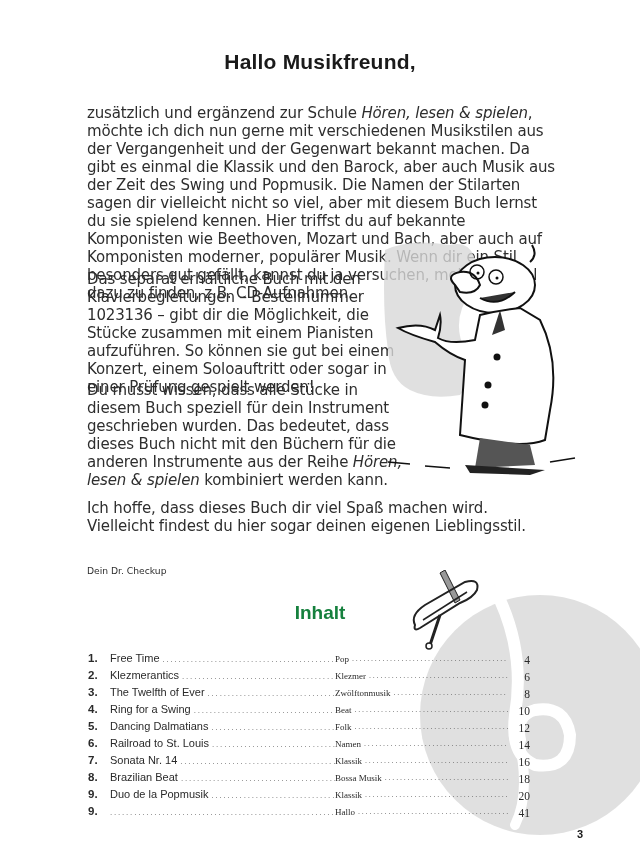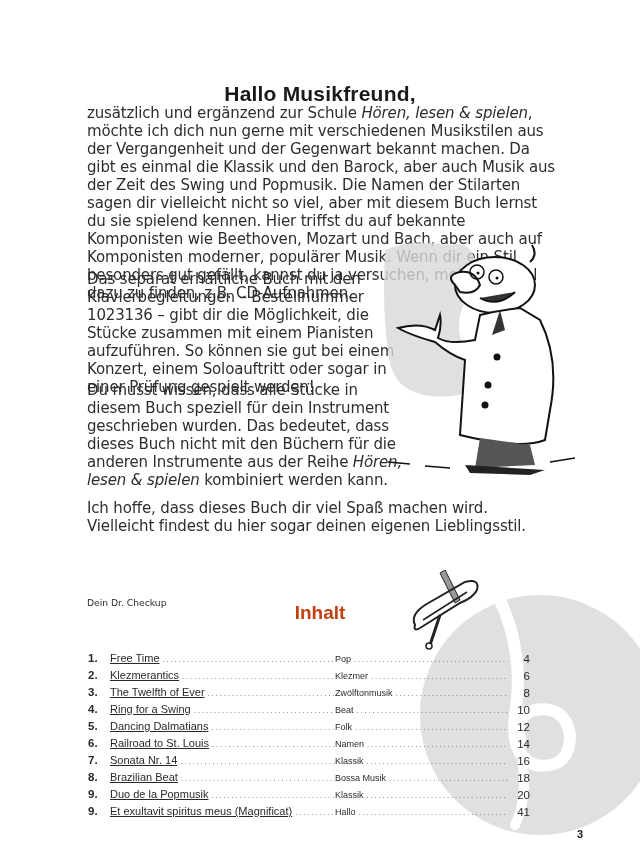--- a/index.html
+++ b/index.html
@@ -1,40 +1,40 @@
 <!DOCTYPE html>
 <html><head>
 <meta charset="utf-8">
 <style>
   html, body { margin: 0; padding: 0; background: #ffffff; }
   body { width: 640px; height: 865px; position: relative; overflow: hidden; font-family: "DejaVu Sans", sans-serif; color: #2a2a2a; }
 
-  .title { position: absolute; top: 50px; left: 0; width: 640px; text-align: center; font-family: "Liberation Sans", sans-serif; font-weight: bold; font-size: 21px; color: #1a1a1a; letter-spacing: 0.2px; margin-top: 32px; }
+  .title { position: absolute; top: 50px; left: 0; width: 640px; text-align: center; font-family: "Liberation Sans", sans-serif; font-weight: bold; font-size: 21px; color: #1a1a1a; letter-spacing: 0.2px; }
 
   .para { position: absolute; left: 87px; font-size: 15px; line-height: 18px; color: #2e2e2e; letter-spacing: -0.15px; }
   .para em { font-style: italic; }
   .p1 { top: 104px; width: 470px; }
   .p2 { top: 270px; width: 320px; }
   .p3 { top: 381px; width: 320px; }
   .p4 { top: 499px; width: 470px; }
-  .sig { position: absolute; top: 565px; left: 87px; font-size: 9.2px; color: #2e2e2e; margin-top: 32px; }
+  .sig { position: absolute; top: 565px; left: 87px; font-size: 9.2px; color: #2e2e2e; }
 
   .illus { position: absolute; left: 380px; top: 230px; width: 200px; height: 270px; }
   .trombone { position: absolute; left: 405px; top: 570px; width: 80px; height: 80px; }
   .watermark { position: absolute; left: 420px; top: 595px; width: 240px; height: 240px; }
 
-  .toc-title { position: absolute; top: 602px; left: 0; width: 640px; text-align: center; font-family: "Liberation Sans", sans-serif; font-weight: bold; font-size: 19px; color: #c2410c; }
+  .toc-title { position: absolute; top: 602px; left: 0; width: 640px; text-align: center; font-family: "Liberation Sans", sans-serif; font-weight: bold; font-size: 19px; color: #15803d; }
 
   .toc { position: absolute; left: 88px; top: 652px; width: 445px; }
   .toc-row { position: relative; height: 17px; font-family: "Liberation Sans", sans-serif; font-size: 11px; color: #2a2a2a; display: flex; align-items: baseline; }
   .toc-left { width: 247px; display: flex; align-items: baseline; overflow: hidden; white-space: nowrap; }
   .toc-num { font-weight: bold; width: 22px; flex: none; font-size: 11.5px; }
-  .toc-name { flex: none; padding-right: 3px; text-decoration: underline; }
+  .toc-name { flex: none; padding-right: 3px; }
   .dots { flex: 1; overflow: hidden; white-space: nowrap; color: #555; font-size: 8px; letter-spacing: 1.8px; }
-  .toc-right { width: 195px; margin-left: 0; display: flex; align-items: center; overflow: hidden; white-space: nowrap; }
+  .toc-right { width: 195px; margin-left: 0; display: flex; align-items: flex-start; overflow: hidden; white-space: nowrap; font-family: Liberation Serif, serif; }
   .toc-style { flex: none; font-size: 9px; padding-right: 3px; }
   .toc-page { flex: none; width: 22px; text-align: right; font-size: 11.5px; }
 
   .pagenum { position: absolute; left: 577px; top: 828px; font-family: "Liberation Sans", sans-serif; font-weight: bold; font-size: 11px; color: #1a1a1a; }
 </style>
 </head>
 <body>
 
 <div class="title">Hallo Musikfreund,</div>
 
@@ -189,21 +189,20 @@
       </div>
       <div class="toc-right">
         <span class="toc-style">Klassik</span>
         <span class="dots">..........................................................................</span>
         <span class="toc-page">20</span>
       </div>
     </div>
     <div class="toc-row">
       <div class="toc-left">
         <span class="toc-num">9.</span>
-        <span class="toc-name">Et exultavit spiritus meus (Magnificat)</span>
         <span class="dots">..........................................................................</span>
       </div>
       <div class="toc-right">
         <span class="toc-style">Hallo</span>
         <span class="dots">..........................................................................</span>
         <span class="toc-page">41</span>
       </div>
     </div>
   </div>
 

